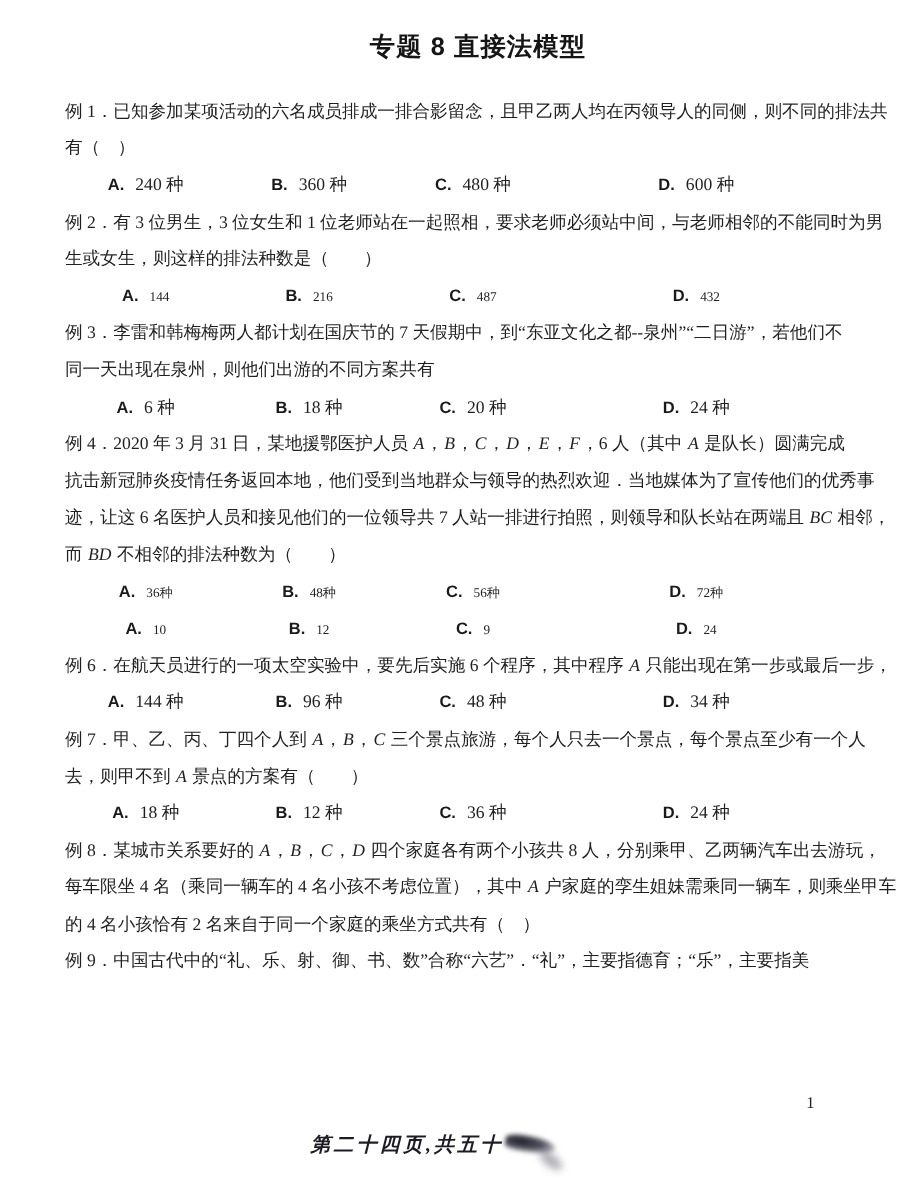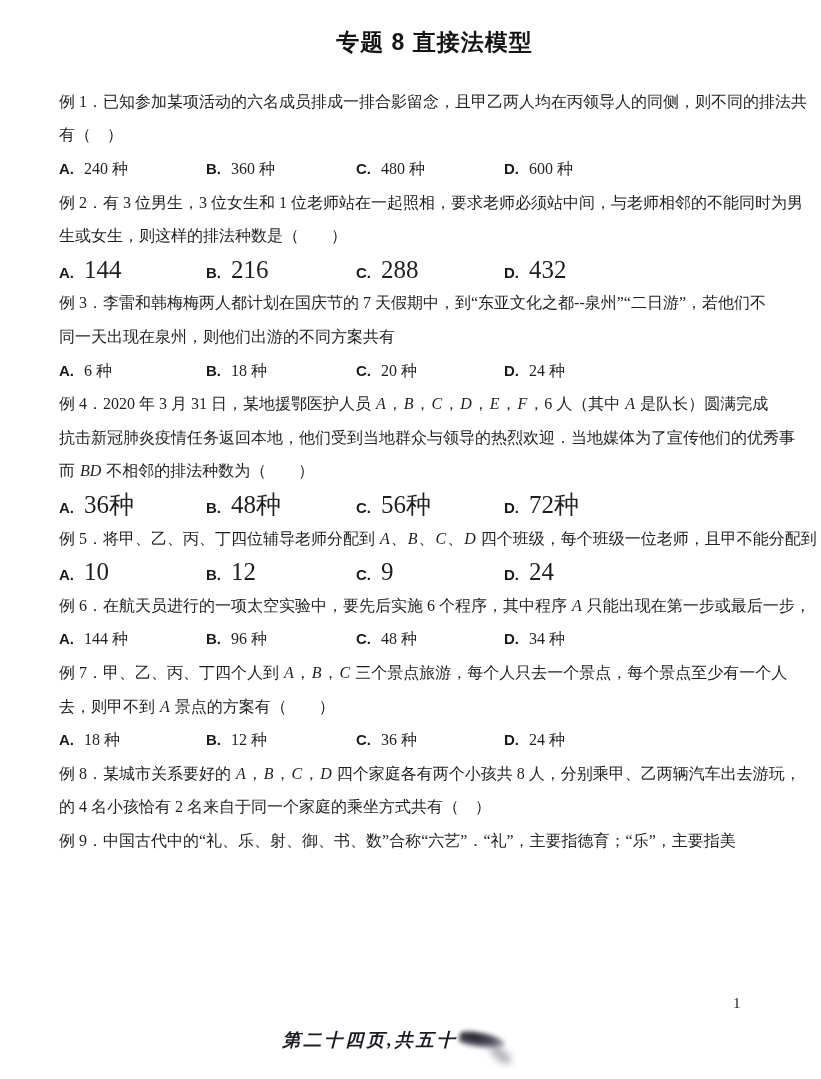--- a/index.html
+++ b/index.html
@@ -36,30 +36,30 @@
   .it {
     font-style: italic;
     font-family: "Liberation Serif", serif;
     padding: 0 1px;
   }
   .options-row {
     display: grid;
     grid-template-columns: 147px 150px 148px auto;
     align-items: baseline;
   }
-  .option { display: inline-block; }
+  .option { display: inline-block; text-align: center; }
   .okey {
     font-family: "Liberation Sans", sans-serif;
     font-weight: 600;
     font-size: 15px;
     margin-right: 10px;
     color: #1a1a1a;
   }
   .oval { font-size: 16px; }
-  .options-row.large .oval { font-size: 25px; }
+  .options-row.large .oval { font-size: 12px; }
   .page-number {
     position: absolute;
     top: 995px;
     left: 733px;
     font-size: 15px;
     color: #22222e;
   }
   .footer {
     position: absolute;
     top: 1028px;
@@ -123,47 +123,47 @@
           <span class="option"><span class="okey">C.</span><span class="oval">480 种</span></span>
           <span class="option"><span class="okey">D.</span><span class="oval">600 种</span></span>
         </div>
       </div>
       <div>
         <p class="line text-line"><span>例 2．有 3 位男生，3 位女生和 1 位老师站在一起照相，要求老师必须站中间，与老师相邻的不能同时为男</span></p>
         <p class="line text-line"><span>生或女生，则这样的排法种数是（　　）</span></p>
         <div class="line options-row large">
           <span class="option"><span class="okey">A.</span><span class="oval">144</span></span>
           <span class="option"><span class="okey">B.</span><span class="oval">216</span></span>
-          <span class="option"><span class="okey">C.</span><span class="oval">288</span></span>
+          <span class="option"><span class="okey">C.</span><span class="oval">487</span></span>
           <span class="option"><span class="okey">D.</span><span class="oval">432</span></span>
         </div>
       </div>
       <div>
         <p class="line text-line"><span>例 3．李雷和韩梅梅两人都计划在国庆节的 7 天假期中，到“东亚文化之都--泉州”“二日游”，若他们不</span></p>
         <p class="line text-line"><span>同一天出现在泉州，则他们出游的不同方案共有</span></p>
         <div class="line options-row">
           <span class="option"><span class="okey">A.</span><span class="oval">6 种</span></span>
           <span class="option"><span class="okey">B.</span><span class="oval">18 种</span></span>
           <span class="option"><span class="okey">C.</span><span class="oval">20 种</span></span>
           <span class="option"><span class="okey">D.</span><span class="oval">24 种</span></span>
         </div>
       </div>
       <div>
         <p class="line text-line"><span>例 4．2020 年 3 月 31 日，某地援鄂医护人员 </span><span class="it">A</span><span>，</span><span class="it">B</span><span>，</span><span class="it">C</span><span>，</span><span class="it">D</span><span>，</span><span class="it">E</span><span>，</span><span class="it">F</span><span>，6 人（其中 </span><span class="it">A</span><span> 是队长）圆满完成</span></p>
         <p class="line text-line"><span>抗击新冠肺炎疫情任务返回本地，他们受到当地群众与领导的热烈欢迎．当地媒体为了宣传他们的优秀事</span></p>
+        <p class="line text-line"><span>迹，让这 6 名医护人员和接见他们的一位领导共 7 人站一排进行拍照，则领导和队长站在两端且 </span><span class="it">BC</span><span> 相邻，</span></p>
         <p class="line text-line"><span>而 </span><span class="it">BD</span><span> 不相邻的排法种数为（　　）</span></p>
         <div class="line options-row large">
           <span class="option"><span class="okey">A.</span><span class="oval">36种</span></span>
           <span class="option"><span class="okey">B.</span><span class="oval">48种</span></span>
           <span class="option"><span class="okey">C.</span><span class="oval">56种</span></span>
           <span class="option"><span class="okey">D.</span><span class="oval">72种</span></span>
         </div>
       </div>
       <div>
-        <p class="line text-line"><span>例 5．将甲、乙、丙、丁四位辅导老师分配到 </span><span class="it">A</span><span>、</span><span class="it">B</span><span>、</span><span class="it">C</span><span>、</span><span class="it">D</span><span> 四个班级，每个班级一位老师，且甲不能分配到</span></p>
         <div class="line options-row large">
           <span class="option"><span class="okey">A.</span><span class="oval">10</span></span>
           <span class="option"><span class="okey">B.</span><span class="oval">12</span></span>
           <span class="option"><span class="okey">C.</span><span class="oval">9</span></span>
           <span class="option"><span class="okey">D.</span><span class="oval">24</span></span>
         </div>
       </div>
       <div>
         <p class="line text-line"><span>例 6．在航天员进行的一项太空实验中，要先后实施 6 个程序，其中程序 </span><span class="it">A</span><span> 只能出现在第一步或最后一步，</span></p>
         <div class="line options-row">
@@ -178,20 +178,21 @@
         <p class="line text-line"><span>去，则甲不到 </span><span class="it">A</span><span> 景点的方案有（　　）</span></p>
         <div class="line options-row">
           <span class="option"><span class="okey">A.</span><span class="oval">18 种</span></span>
           <span class="option"><span class="okey">B.</span><span class="oval">12 种</span></span>
           <span class="option"><span class="okey">C.</span><span class="oval">36 种</span></span>
           <span class="option"><span class="okey">D.</span><span class="oval">24 种</span></span>
         </div>
       </div>
       <div>
         <p class="line text-line"><span>例 8．某城市关系要好的 </span><span class="it">A</span><span>，</span><span class="it">B</span><span>，</span><span class="it">C</span><span>，</span><span class="it">D</span><span> 四个家庭各有两个小孩共 8 人，分别乘甲、乙两辆汽车出去游玩，</span></p>
+        <p class="line text-line"><span>每车限坐 4 名（乘同一辆车的 4 名小孩不考虑位置），其中 </span><span class="it">A</span><span> 户家庭的孪生姐妹需乘同一辆车，则乘坐甲车</span></p>
         <p class="line text-line"><span>的 4 名小孩恰有 2 名来自于同一个家庭的乘坐方式共有（　）</span></p>
       </div>
       <div>
         <p class="line text-line"><span>例 9．中国古代中的“礼、乐、射、御、书、数”合称“六艺”．“礼”，主要指德育；“乐”，主要指美</span></p>
       </div>
     </div>
   <div class="page-number">1</div>
   <div class="footer">
     <span class="footer-inner"><span>第二十四页,共五十</span><span class="smudge"></span></span>
   </div>

